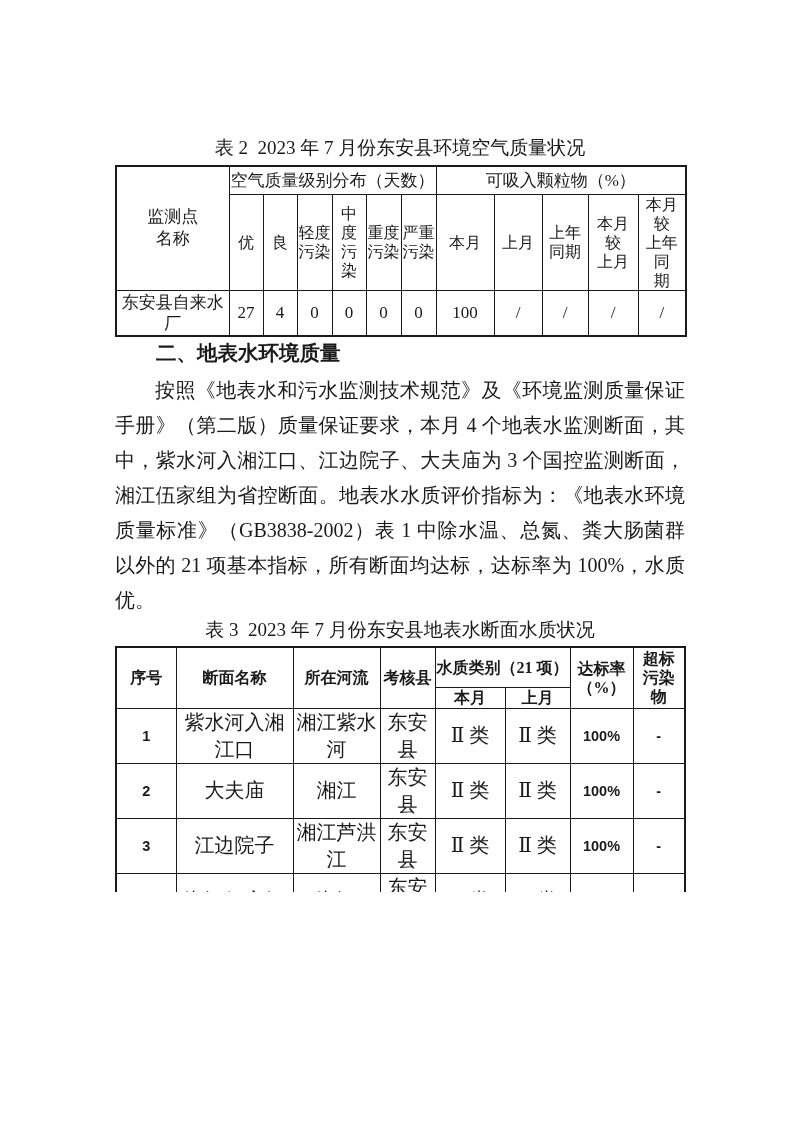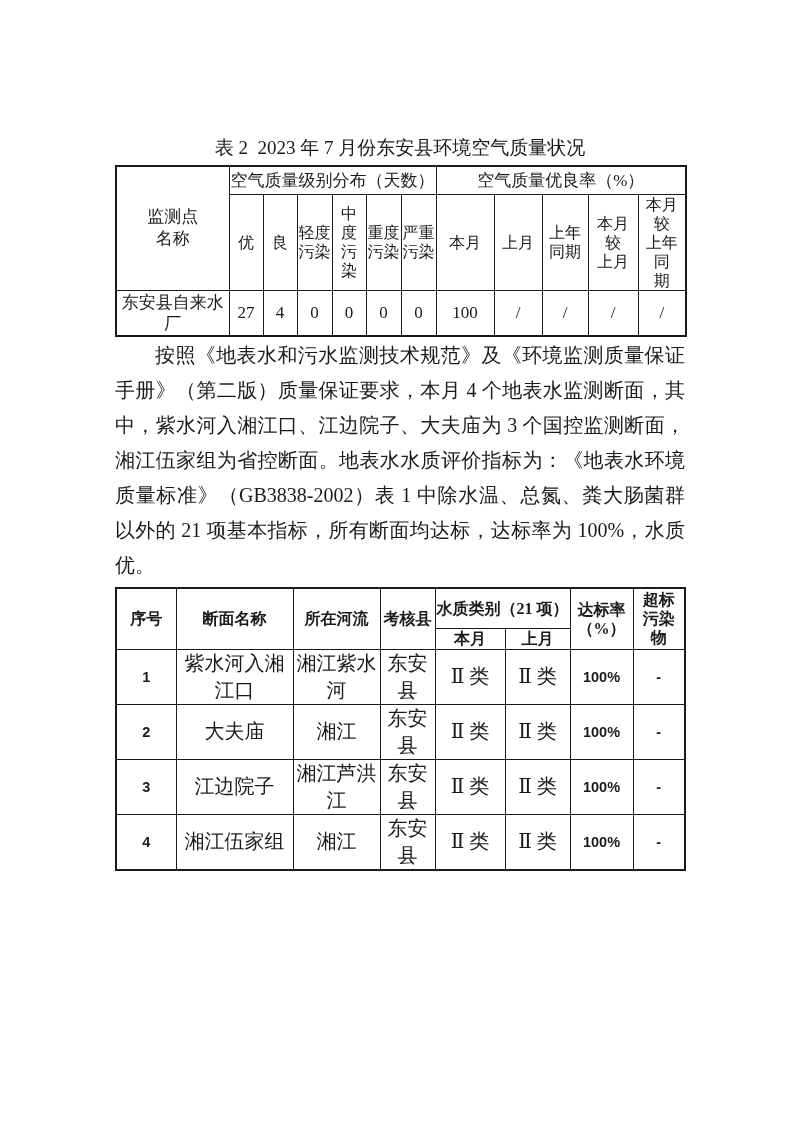--- a/index.html
+++ b/index.html
@@ -63,21 +63,21 @@
   
   .section-heading {
     margin-top: 3px;
     text-indent: 2em;
     font-size: 20.5px;
     font-weight: bold;
     line-height: 26px;
     font-family: "Liberation Serif", "DejaVu Serif", serif;
   }
   .body-paragraph {
-    margin-top: 1px;
+    margin-top: 7px;
     font-size: 20px;
     line-height: 35px;
     text-align: justify;
     text-indent: 2em;
   }
 
   
   .water-table { margin-top: 4px; }
   .water-table th {
     font-weight: bold;
@@ -130,21 +130,21 @@
           <col style="width:48px">
         <col style="width:46px">
           <col style="width:50px">
           <col style="width:48px">
       </colgroup>
       <tbody>
           <tr class="group-row">
         <th rowspan="2" class="station-head pre">监测点
 名称</th>
         <th colspan="6">空气质量级别分布（天数）</th>
-        <th colspan="5">空气质量优良率（%）</th>
+        <th colspan="5">可吸入颗粒物（%）</th>
       </tr>
       <tr class="sub-row">
         <th class="pre">优</th>
         <th class="pre">良</th>
         <th class="pre">轻度
 污染</th>
         <th class="pre">中度
 污染</th>
         <th class="pre">重度
 污染</th>
@@ -171,23 +171,25 @@
         <td>100</td>
         <td>/</td>
         <td>/</td>
         <td>/</td>
         <td>/</td>
       </tr>
     </tbody>
       </table>
 
 
+    <div class="section-heading">二、地表水环境质量</div>
 
     <div class="body-paragraph">按照《地表水和污水监测技术规范》及《环境监测质量保证手册》（第二版）质量保证要求，本月 4 个地表水监测断面，其中，紫水河入湘江口、江边院子、大夫庙为 3 个国控监测断面，湘江伍家组为省控断面。地表水水质评价指标为：《地表水环境质量标准》（GB3838-2002）表 1 中除水温、总氮、粪大肠菌群以外的 21 项基本指标，所有断面均达标，达标率为 100%，水质优。</div>
 
+    <div class="table-title second">表 3  2023 年 7 月份东安县地表水断面水质状况</div>
 
     <table class="water-table">
       <colgroup>
         <col style="width:60px">
           <col style="width:117px">
           <col style="width:87px">
         <col style="width:55px">
           <col style="width:70px">
           <col style="width:65px">
         <col style="width:63px">

